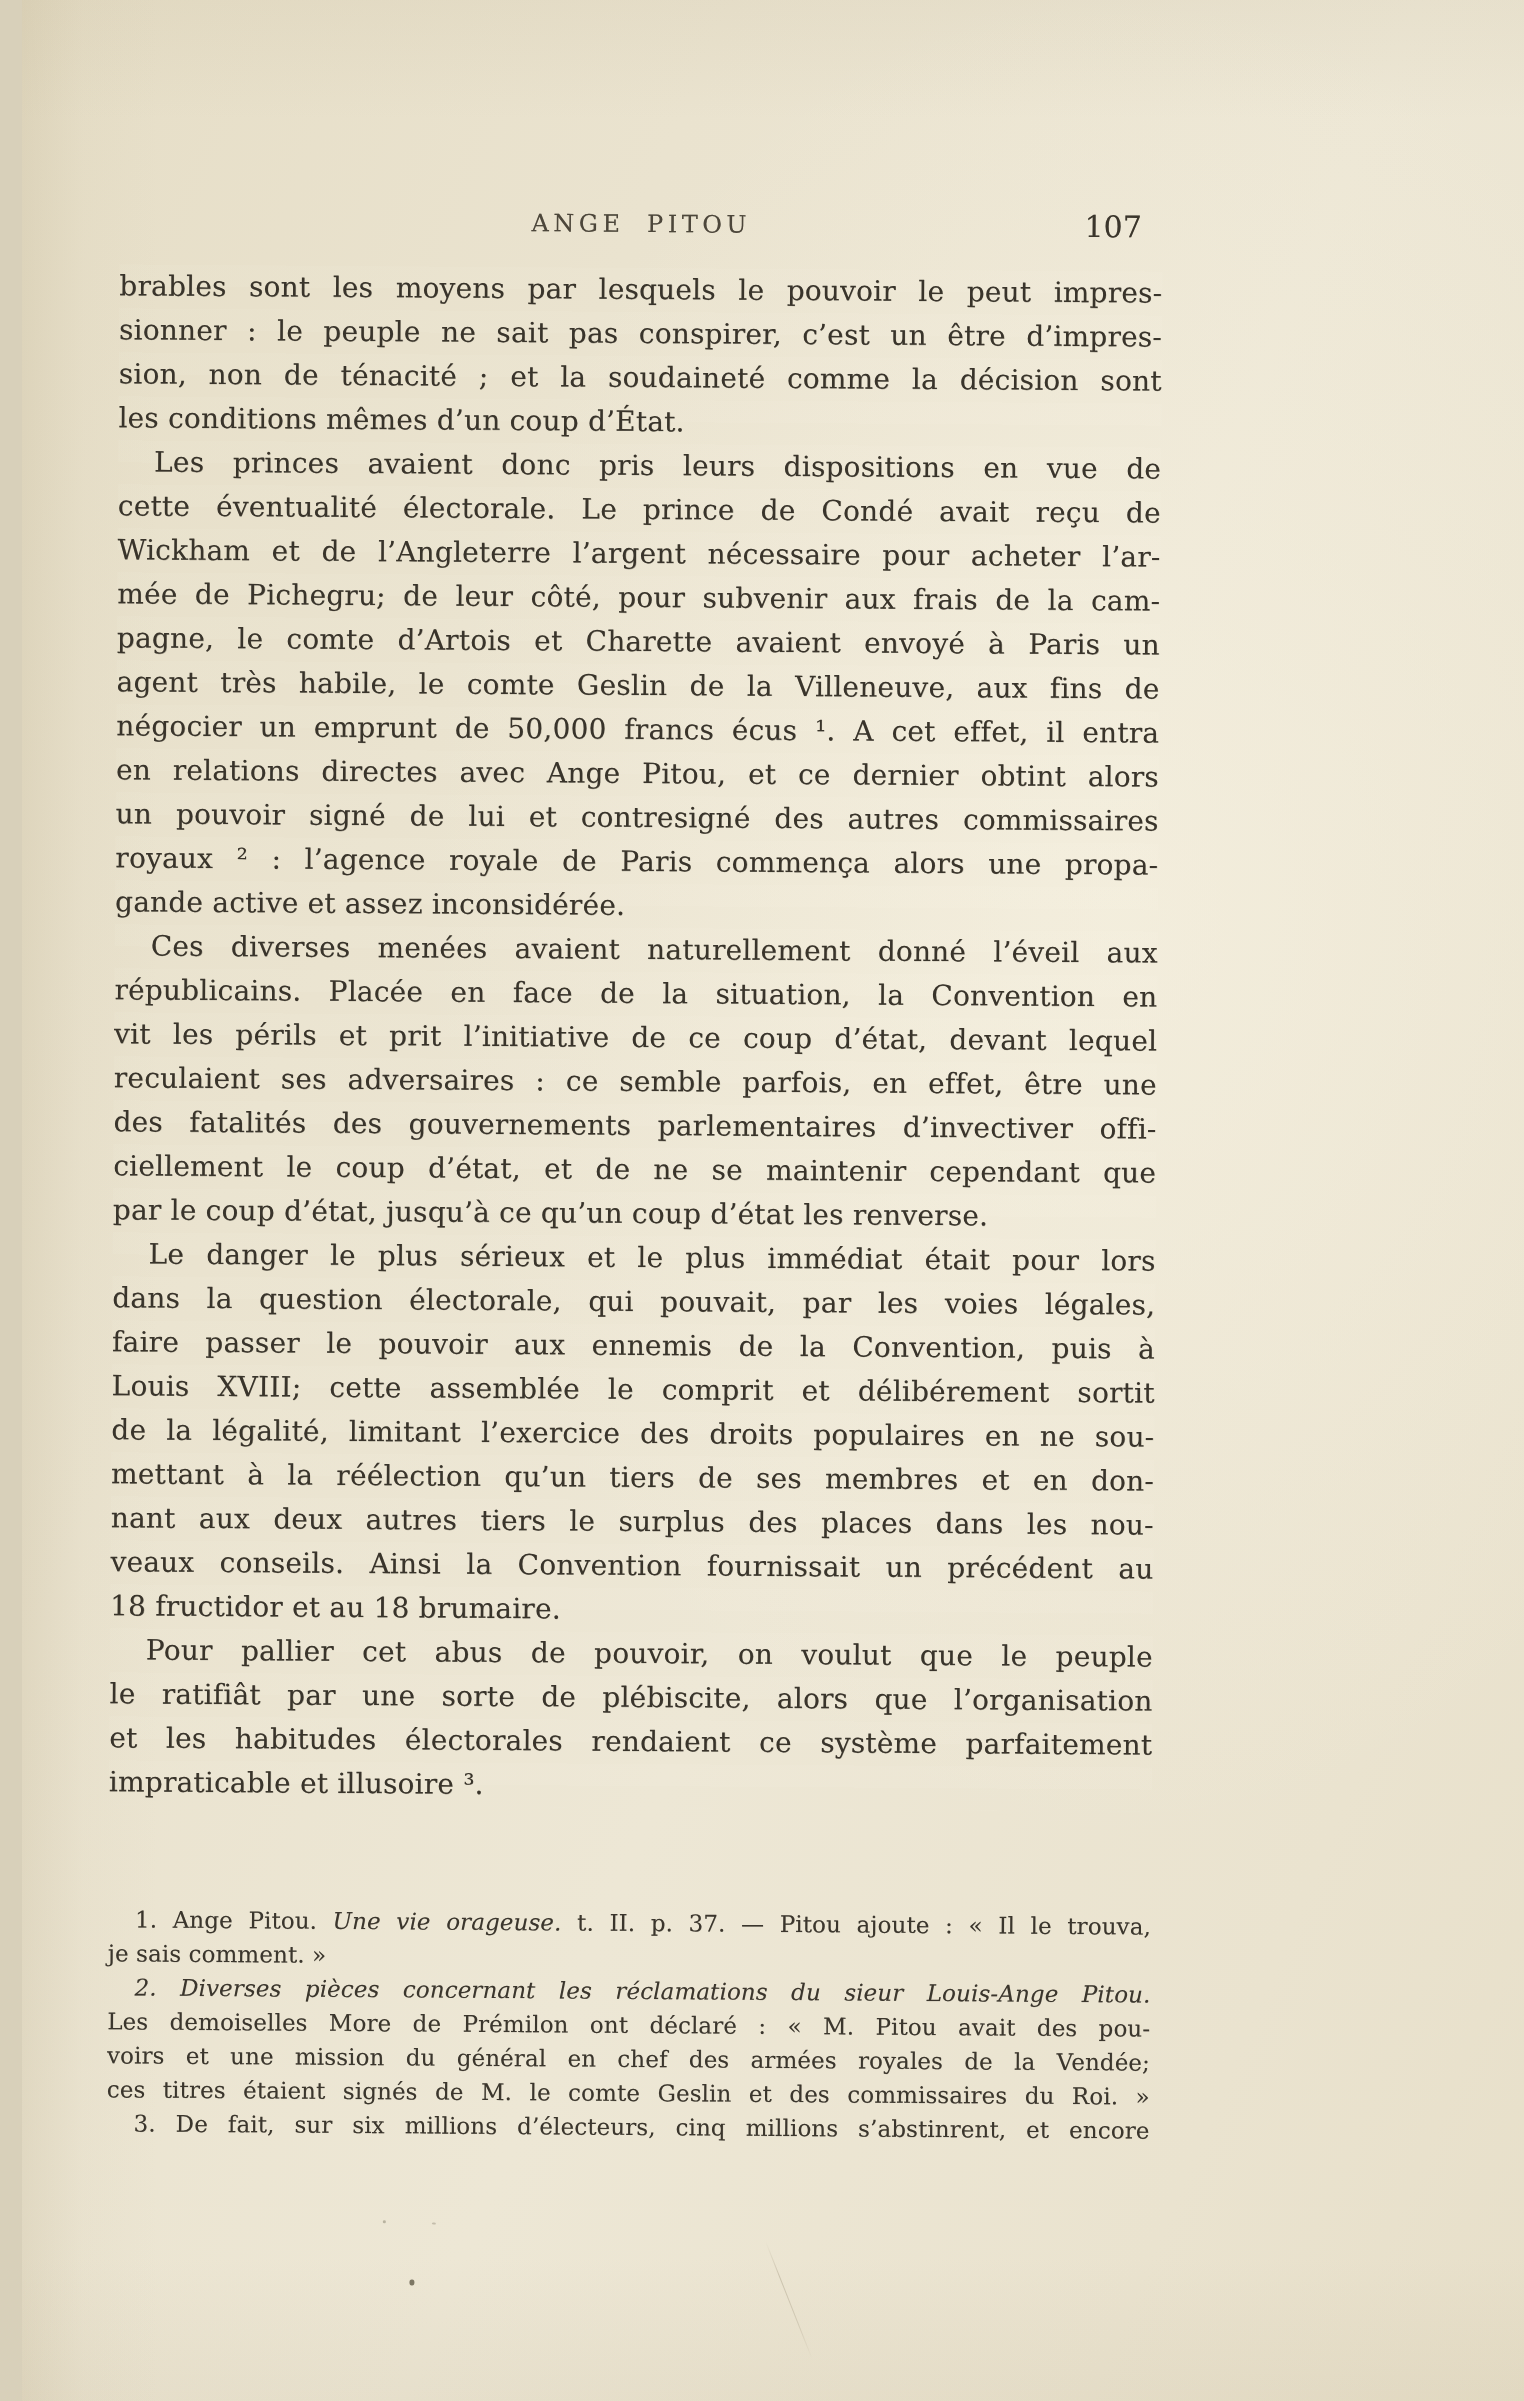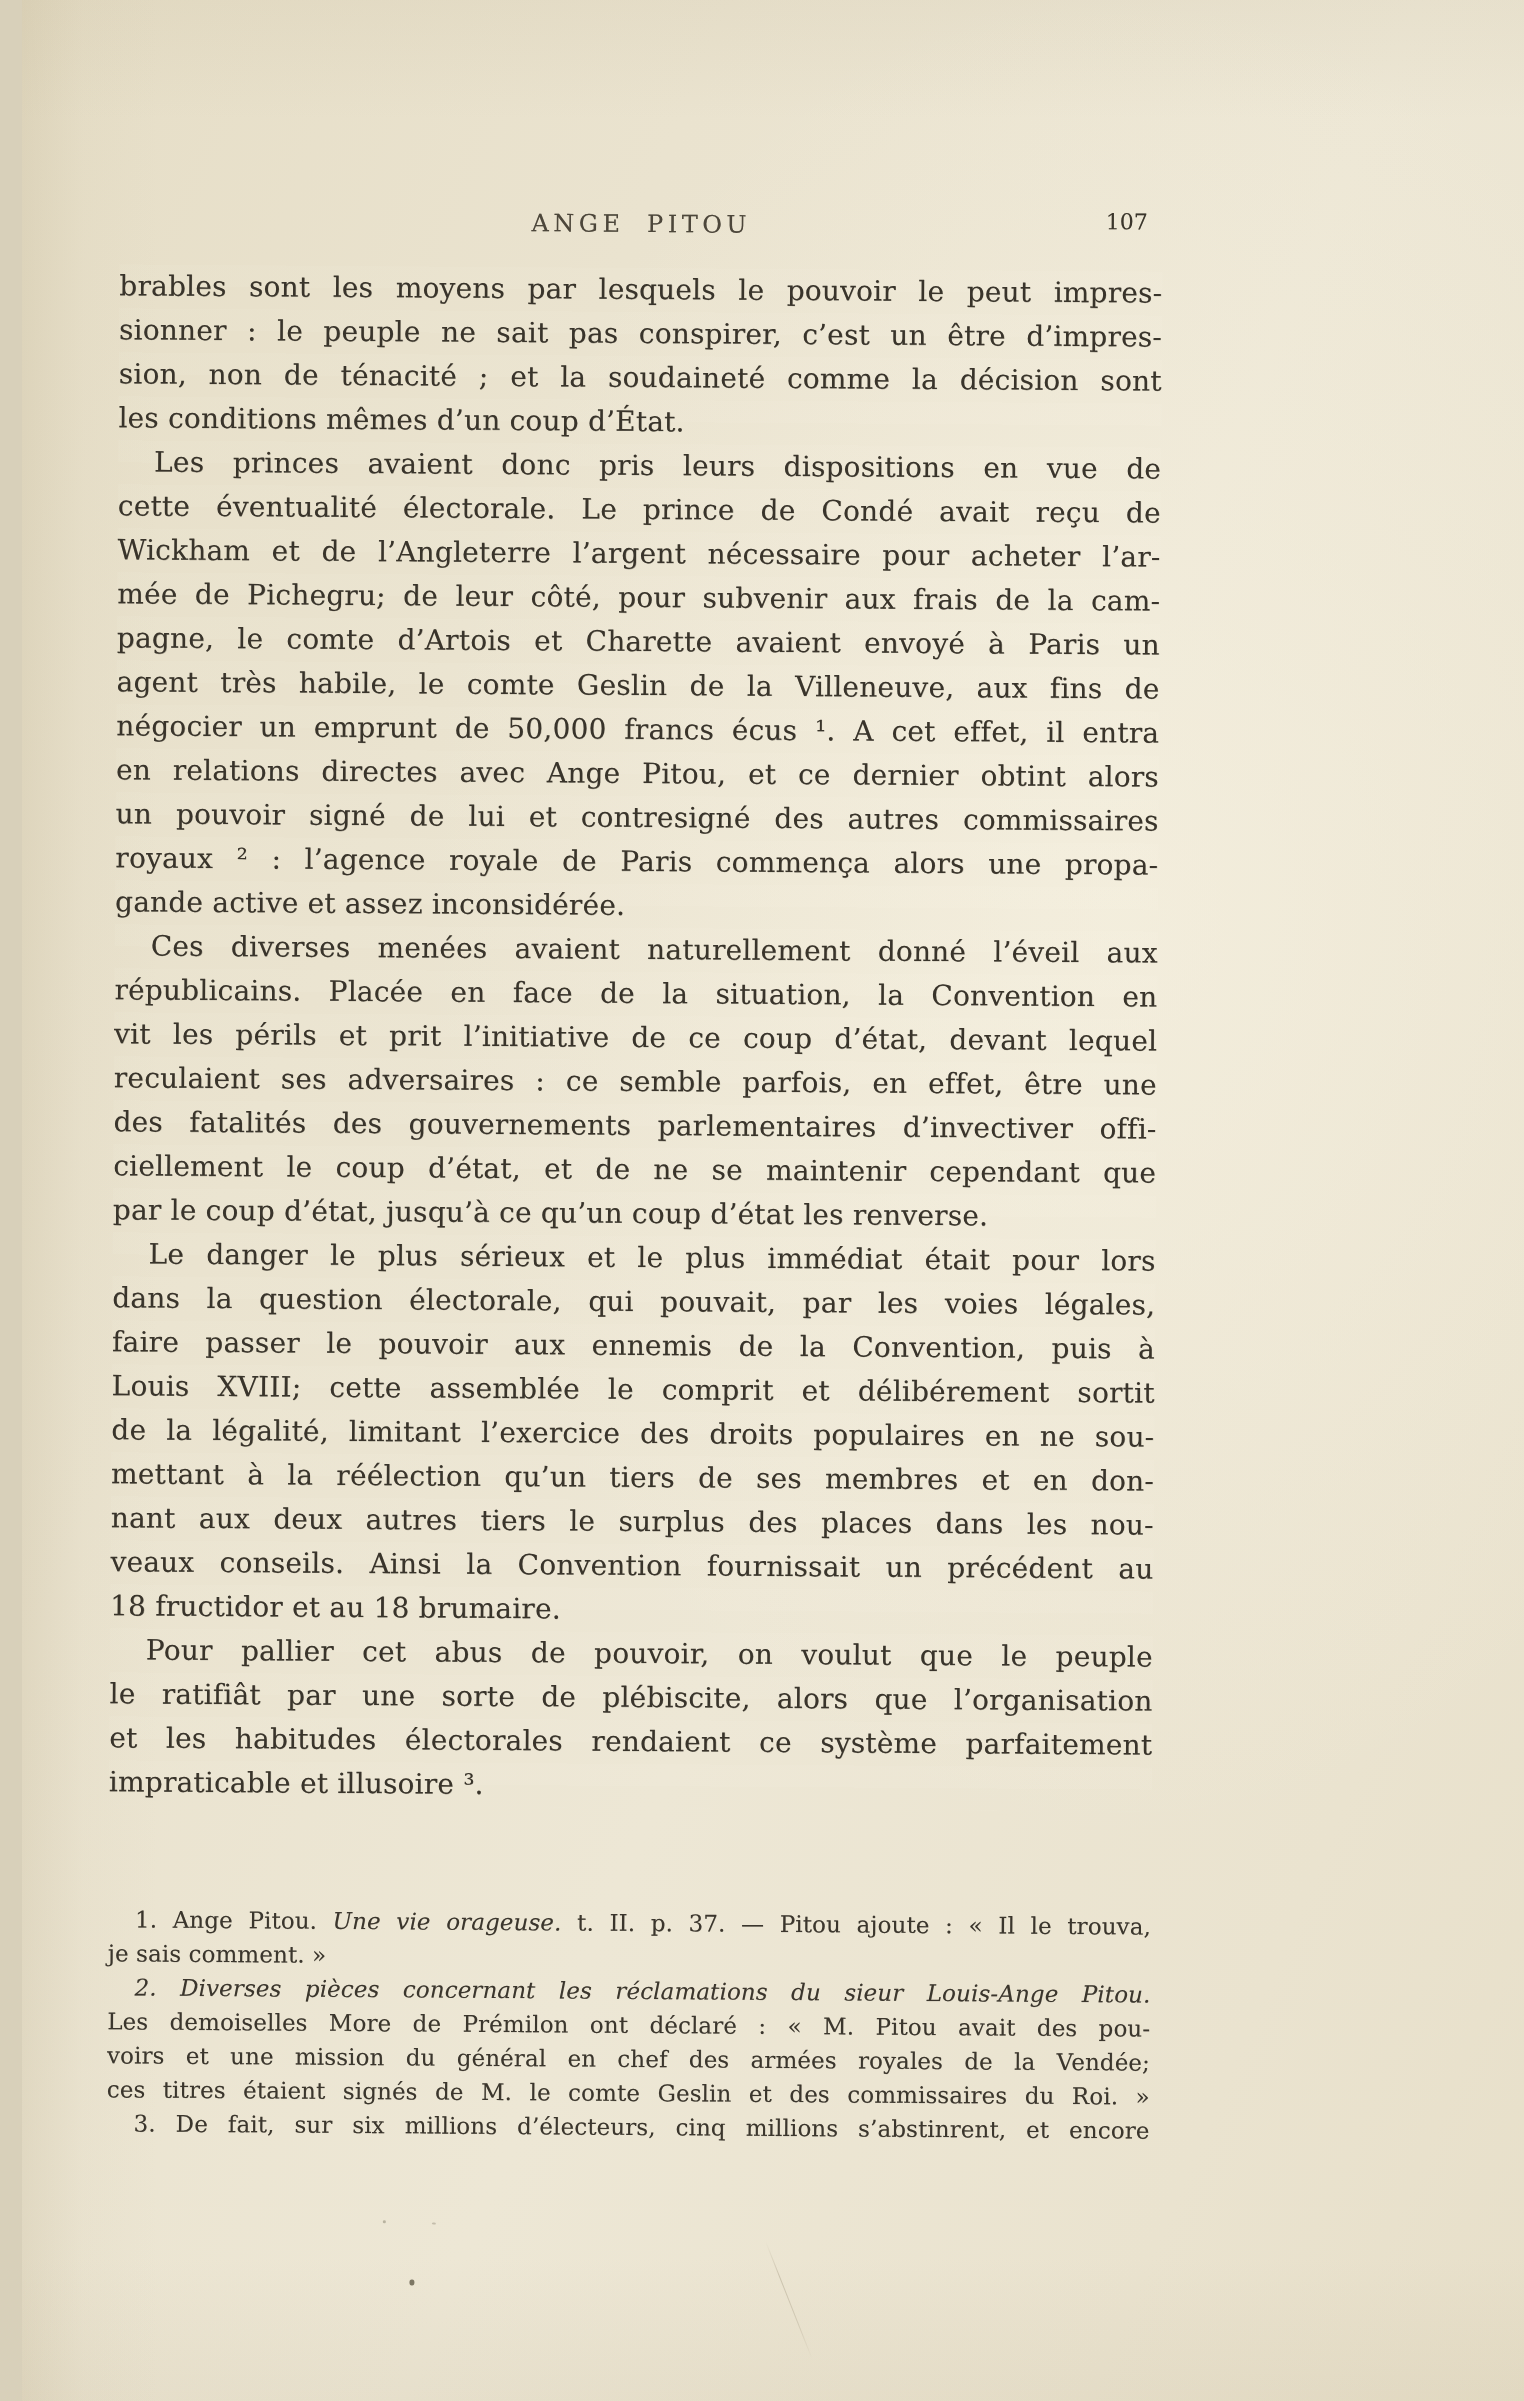--- a/index.html
+++ b/index.html
@@ -39,22 +39,22 @@
     text-align: center;
     font-size: 24px;
     letter-spacing: 4.5px;
     word-spacing: 10.4px;
     color: #4d473b;
     text-shadow: 0 0 0.6px rgba(77,71,59,0.45);
   }
   .page-number {
     position: absolute;
     top: -3.9px;
-    right: 15px;
-    font-size: 22px;
+    right: 21px;
+    font-size: 30px;
     color: #3b362c;
     text-shadow: 0 0 0.6px rgba(59,54,44,0.4);
   }
   
   .body {
     position: absolute;
     top: 269px;
     left: 91px;
     width: 1043px;
     font-size: 28px;

